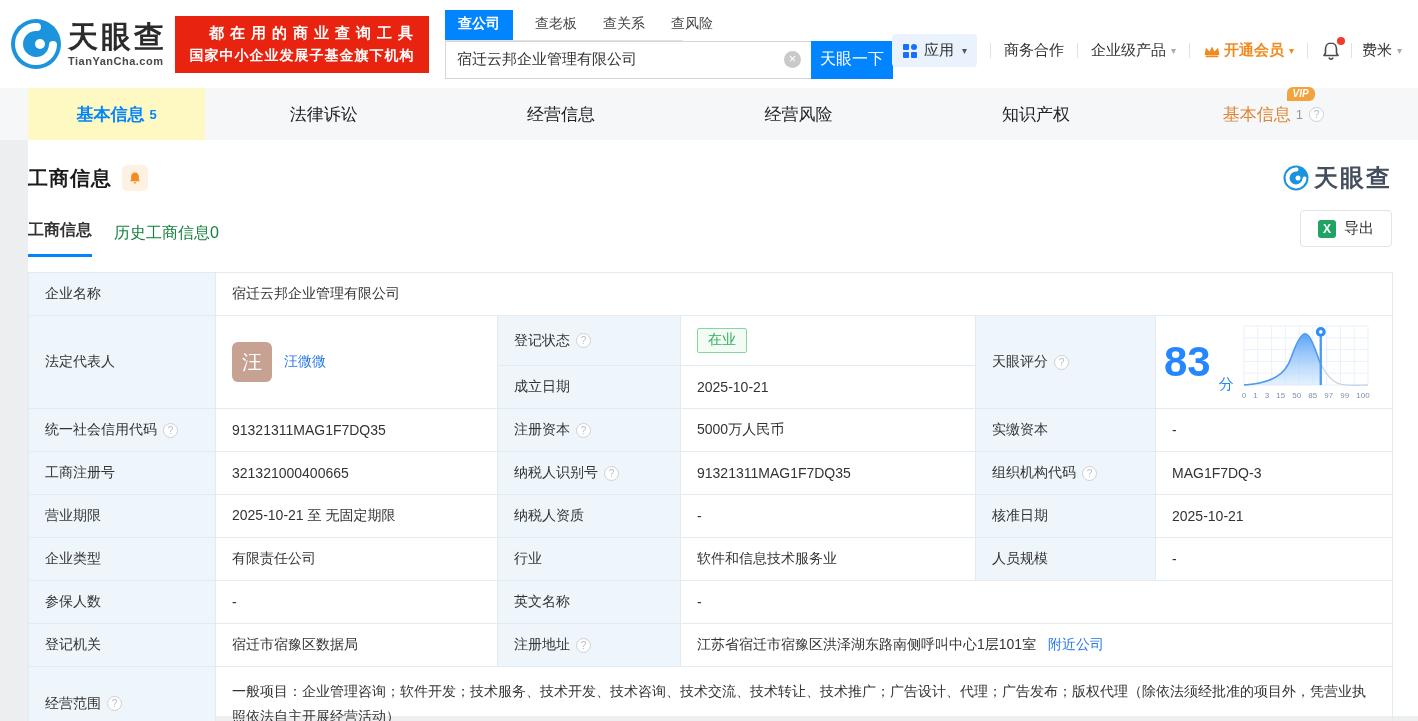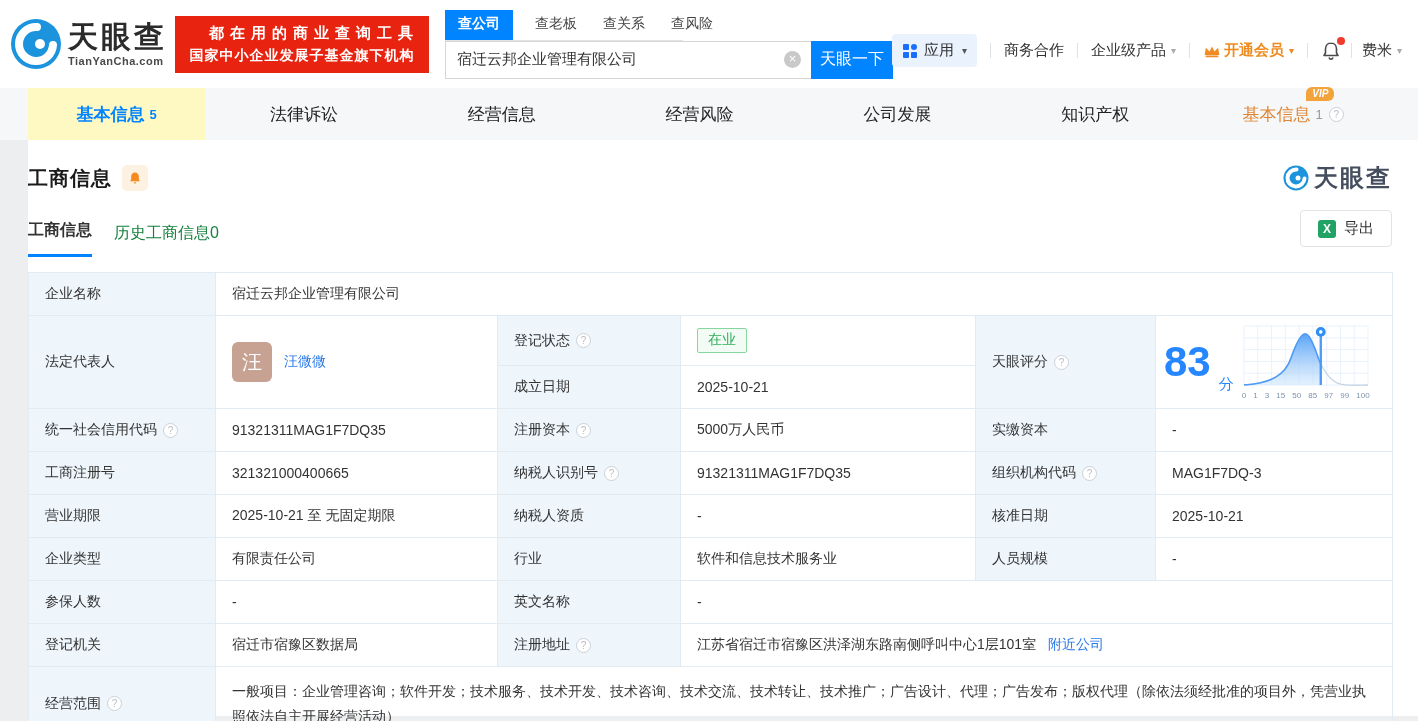--- a/index.html
+++ b/index.html
@@ -173,23 +173,20 @@
   <div class="main-tab">
     <span>法律诉讼</span>
   </div>
   <div class="main-tab">
     <span>经营信息</span>
   </div>
   <div class="main-tab">
     <span>经营风险</span>
   </div>
   <div class="main-tab">
-    <span>公司发展</span>
-  </div>
-  <div class="main-tab">
     <span>知识产权</span>
   </div>
   <div class="main-tab history">
     <span class="label-wrap">
       <span>基本信息</span>
       <span class="vip-badge">VIP</span>
     </span>
     <span class="tab-count">1</span>
     <span class="help">?</span>
   </div>

